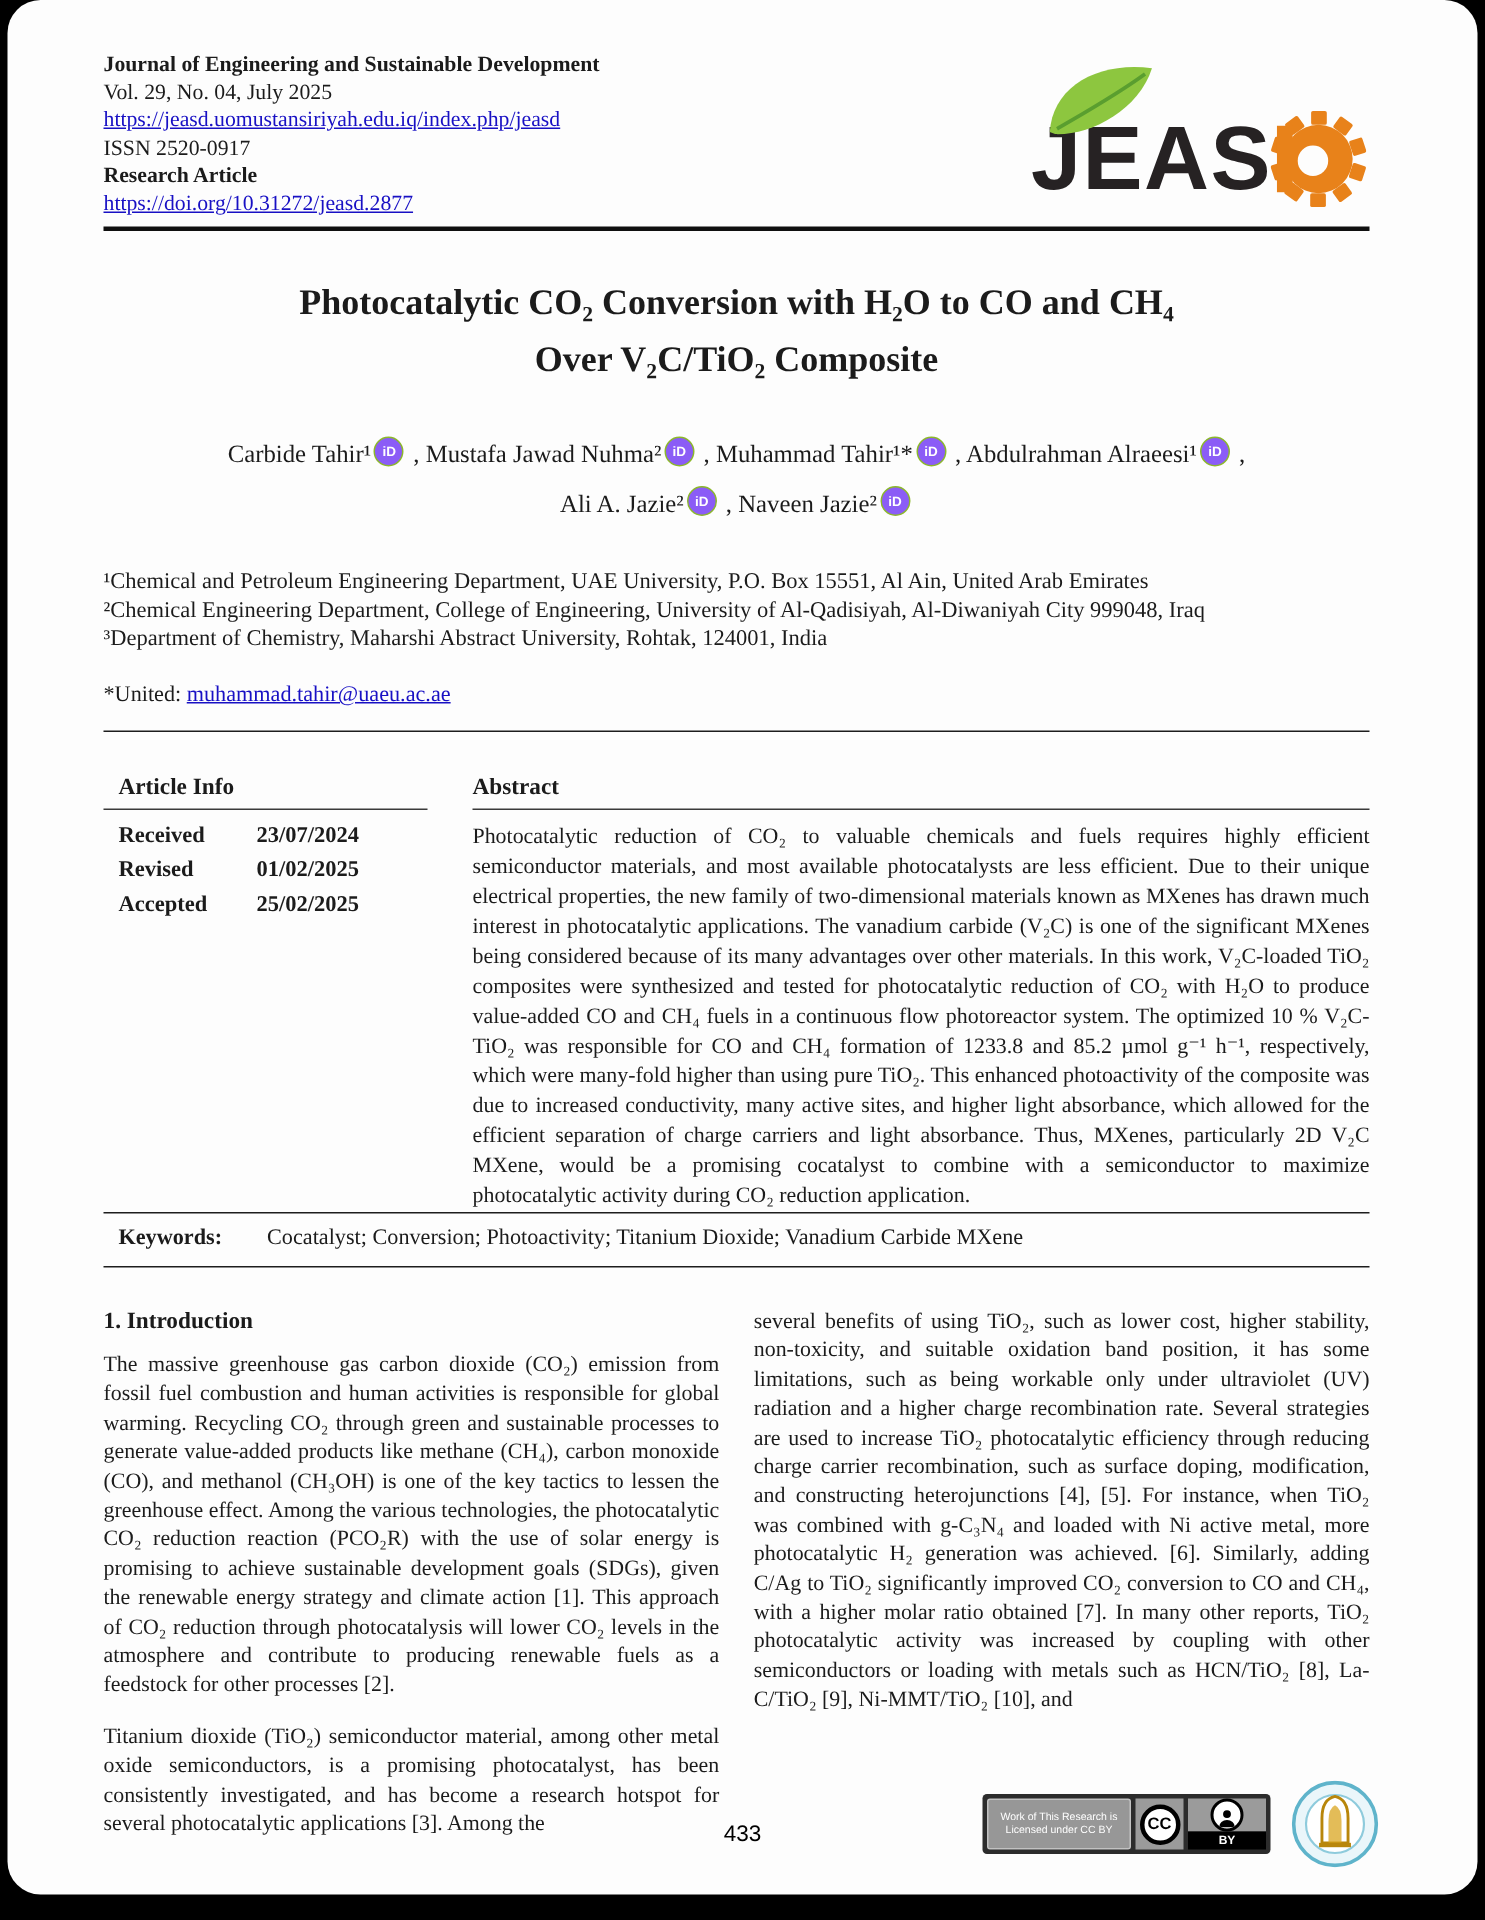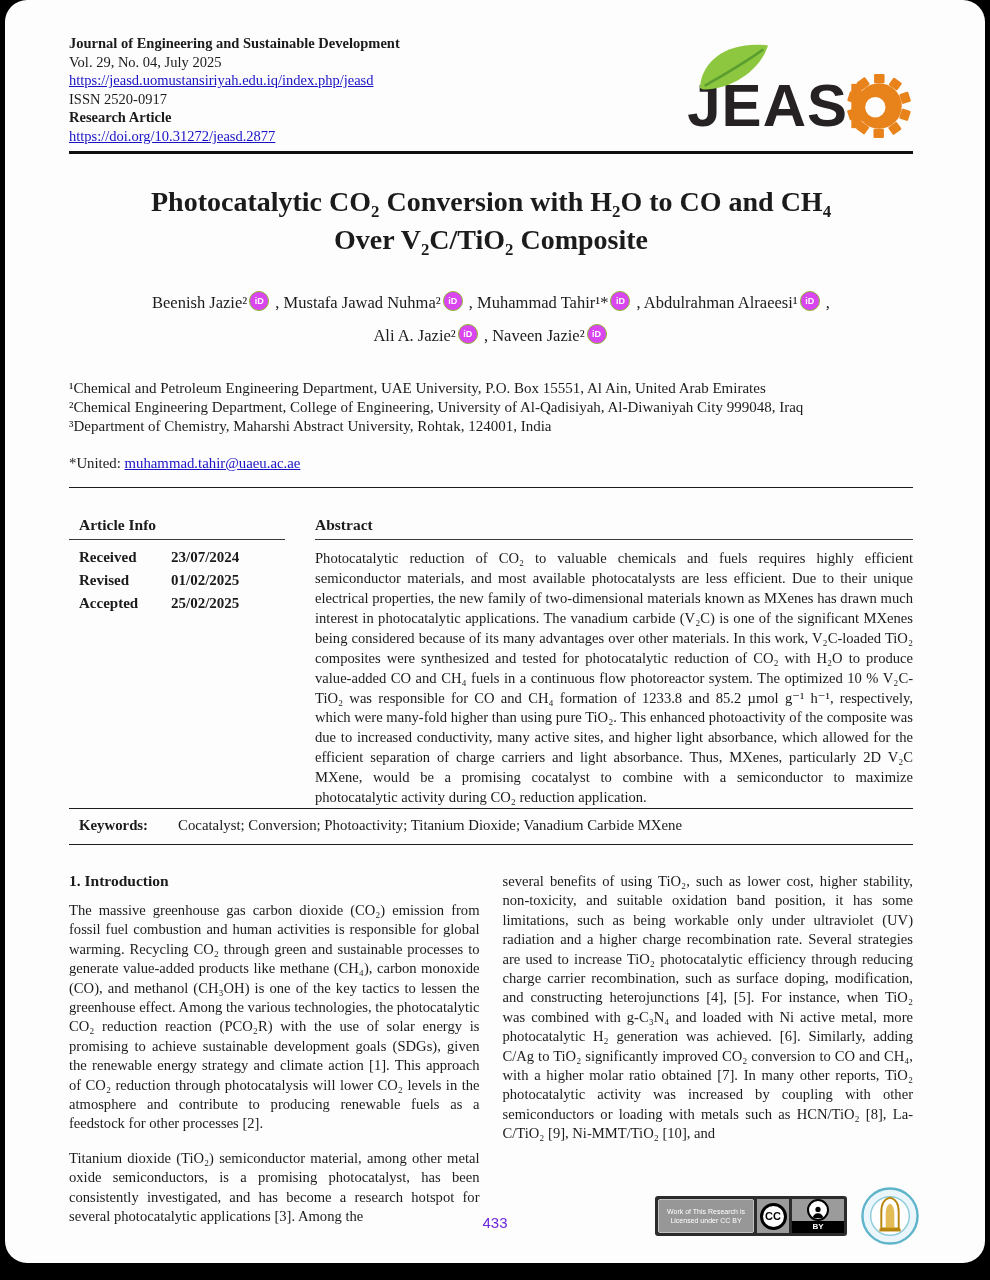--- a/index.html
+++ b/index.html
@@ -28,25 +28,25 @@
   .logo-jeas {
     font-family: "Liberation Sans", "DejaVu Sans", sans-serif;
     font-weight: bold; font-size: 60px; line-height: 58px;
     letter-spacing: 1px; color: #262223;
   }
   .gear { width: 64px; height: 64px; margin-left: -1px; }
 
   .header-rule { border-top: 3.5px solid #101010; margin-top: 5px; }
 
   
-  .title { text-align: center; font-size: 28px; font-weight: bold; line-height: 38px; margin-top: 29px; }
+  .title { text-align: center; font-size: 24px; font-weight: bold; line-height: 38px; margin-top: 29px; }
   .authors { text-align: center; margin-top: 27px; font-size: 16.5px; line-height: 33px; }
   .orcid {
     display: inline-block; width: 20px; height: 20px; border-radius: 50%;
-    background: #d946ef; border: 1.5px solid #8CB82B;
+    background: #8b5cf6; border: 1.5px solid #8CB82B;
     color: #fff; font-family: "Liberation Sans", sans-serif;
     font-size: 9px; font-weight: bold; text-align: center; line-height: 18px;
     vertical-align: 4px; margin: 0 2px; cursor: pointer;
   }
   .affiliations { margin-top: 27px; font-size: 15px; line-height: 19.2px; }
   .email-line { margin-top: 19px; font-size: 14.8px; }
 
   .rule-thin { border-top: 1.6px solid #1d1d1d; }
   .rule-after-email { margin-top: 15px; }
 
@@ -71,21 +71,21 @@
   .two-col { display: flex; gap: 23px; margin-top: 25px; }
   .two-col .col { flex: 1; min-width: 0; }
   .sec-head { font-size: 15.5px; font-weight: bold; margin: 2px 0 11px; }
   .body-p { font-size: 14.6px; line-height: 19.4px; text-align: justify; }
   .body-p + .body-p { margin-top: 15px; }
 
   
   .footer { position: absolute; left: 0; right: 0; bottom: 10px; height: 62px; }
   .page-num {
     position: absolute; left: 0; right: 0; bottom: 22px; text-align: center;
-    font-family: "Liberation Sans", sans-serif; font-size: 15px; color: #6d28d9;
+    font-family: "Liberation Sans", sans-serif; font-size: 15px; color: #000000;
   }
   .badges { position: absolute; right: 66px; bottom: 8px; display: flex; align-items: center; gap: 14px; }
 
   .cc-badge {
     width: 192px; height: 40px; background: #2c2c2c; border-radius: 3px;
     display: flex; align-items: stretch; padding: 3px; gap: 3px; cursor: pointer;
   }
   .cc-text {
     background: #979797; border: 1px solid #c2c2c2; border-radius: 2px;
     width: 96px; display: flex; align-items: center; justify-content: center;
@@ -154,21 +154,21 @@
       </div>
     </div>
     <div class="header-rule"></div>
 
     <h1 class="title">
       <span>Photocatalytic CO₂ Conversion with H₂O to CO and CH₄</span><br>
       <span>Over V₂C/TiO₂ Composite</span>
     </h1>
 
     <div class="authors">
-      <span>Beenish Jazie²</span><span class="orcid">iD</span>
+      <span>Carbide Tahir¹</span><span class="orcid">iD</span>
       <span>, Mustafa Jawad Nuhma²</span><span class="orcid">iD</span>
       <span>, Muhammad Tahir¹*</span><span class="orcid">iD</span>
       <span>, Abdulrahman Alraeesi¹</span><span class="orcid">iD</span>
       <span>,</span><br>
       <span>Ali A. Jazie²</span><span class="orcid">iD</span>
       <span>, Naveen Jazie²</span><span class="orcid">iD</span>
     </div>
 
     <div class="affiliations">
       <div>¹Chemical and Petroleum Engineering Department, UAE University, P.O. Box 15551, Al Ain, United Arab Emirates</div>

